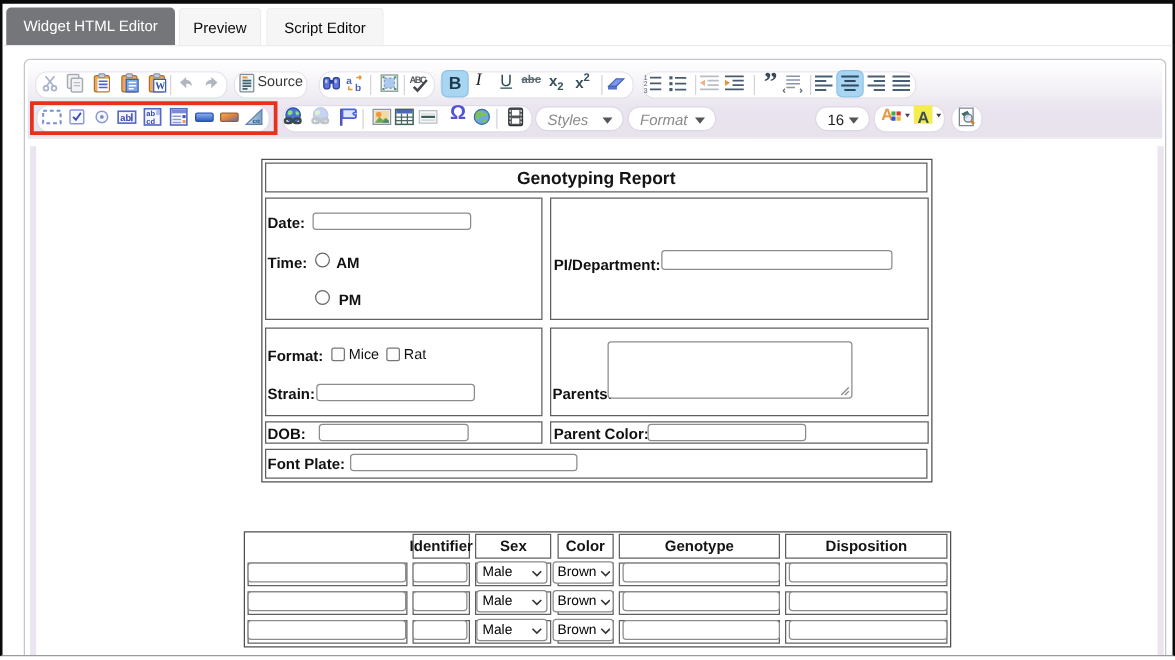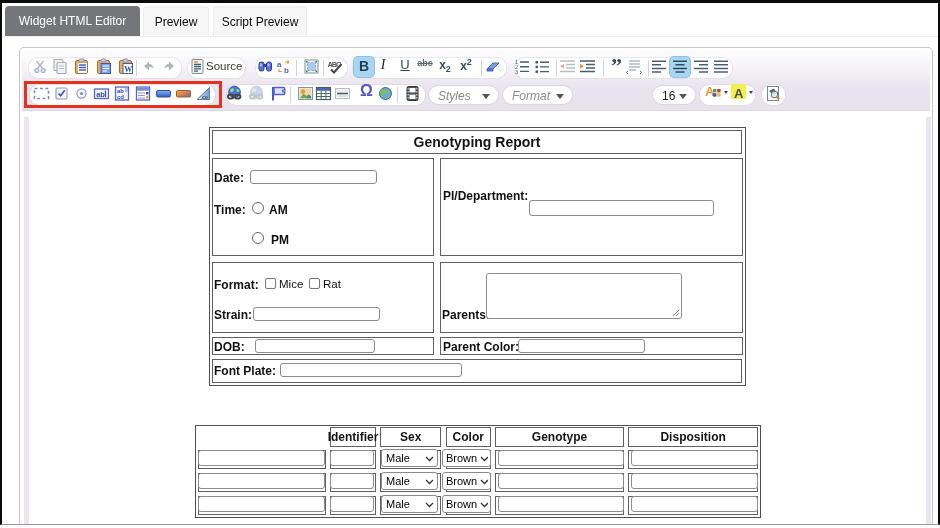--- a/index.html
+++ b/index.html
@@ -39,21 +39,21 @@
 .sel { position:absolute; border:1px solid #8a8a8a; border-radius:3px; background:#fff; font-size:11px; color:#000; }
 .sel .tx { position:absolute; left:4px; top:2px; }
 .sel svg { position:absolute; right:3px; top:6px; }
 </style>
 </head>
 <body>
 <div id="frame">
   <div class="abs" id="tabline"></div>
   <div class="abs" id="tab1">Widget HTML Editor</div>
   <div class="abs" id="tab2">Preview</div>
-  <div class="abs" id="tab3">Script Preview</div>
+  <div class="abs" id="tab3">Script Editor</div>
   <div class="abs" id="cke">
     <div id="toolbar">
 
       <div class="grp" style="left:7px;top:7.5px;width:152px;"></div>
       <div class="grp" style="left:166px;top:7.5px;width:57px;"></div>
       <div class="grp" style="left:234px;top:7.5px;width:91px;"></div>
       <div class="grp" style="left:331px;top:7.5px;width:153px;"></div>
       <div class="grp" style="left:493px;top:7.5px;width:217px;"></div>
 
       <div class="grp" style="left:8px;top:35px;width:185px;"></div>
@@ -519,21 +519,21 @@
       <div class="cell" style="left:417.5px;top:222px;width:303px;height:17.5px;"></div>
       <div class="cell" style="left:190px;top:243.5px;width:530px;height:24.5px;"></div>
       <div style="position:absolute;left:190px;top:15px;width:530px;height:24px;display:flex;align-items:center;justify-content:center;font-weight:bold;font-size:14px;color:#141414;">Genotyping Report</div>
       <span class="blab" style="left:192px;top:56px;">Date:</span>
       <span class="inp" style="left:228px;top:55px;width:127px;height:14px;"></span>
       <span class="blab" style="left:192px;top:88px;">Time:</span>
       <span class="rad" style="left:230px;top:87px;"></span>
       <span class="blab" style="left:247px;top:88px;">AM</span>
       <span class="rad" style="left:230px;top:117px;"></span>
       <span class="blab" style="left:249px;top:118px;">PM</span>
-      <span class="blab" style="left:421px;top:74px;">PI/Department:</span>
+      <span class="blab" style="left:421px;top:90px;">PI/Department:</span>
       <span class="inp" style="left:507px;top:85px;width:185px;height:16px;"></span>
       <span class="blab" style="left:192px;top:163px;">Format:</span>
       <span class="chk" style="left:243px;top:163px;"></span>
       <span class="rlab" style="left:257px;top:163px;">Mice</span>
       <span class="chk" style="left:287px;top:163px;"></span>
       <span class="rlab" style="left:301px;top:163px;">Rat</span>
       <span class="blab" style="left:192px;top:193px;">Strain:</span>
       <span class="inp" style="left:231px;top:192px;width:127px;height:14px;"></span>
       <span class="blab" style="left:420px;top:193px;">Parents:</span>
       <span class="inp" style="left:464px;top:158px;width:196px;height:46px;">

